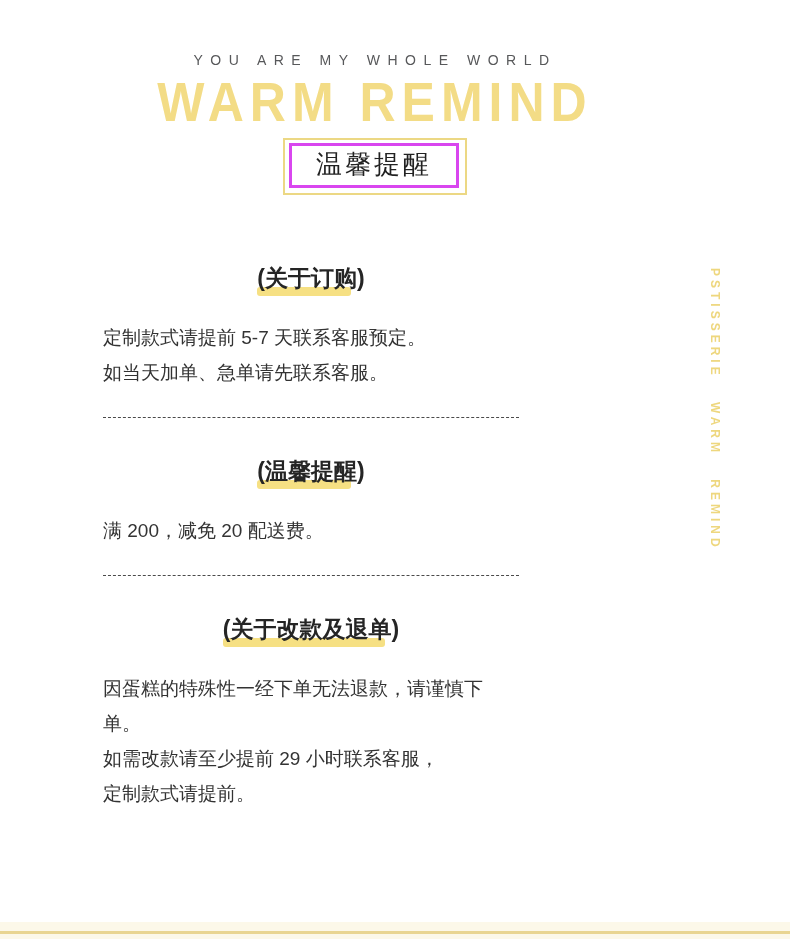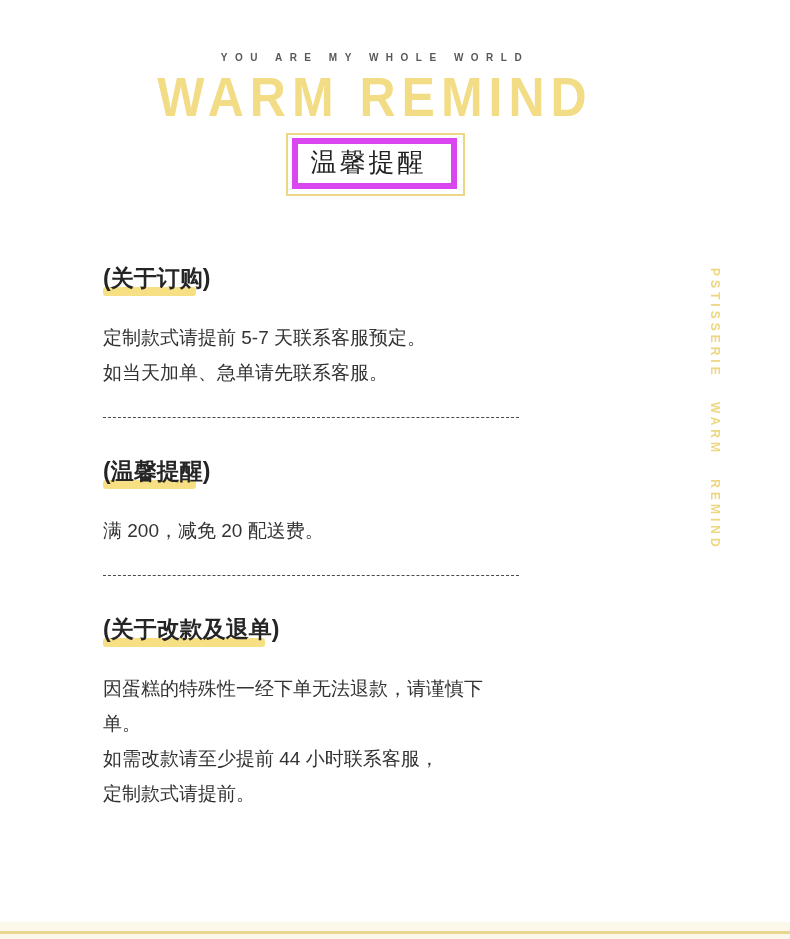--- a/index.html
+++ b/index.html
@@ -19,22 +19,22 @@
     width: 750px;
     height: 100%;
   }
 
   
   .header {
     padding-top: 52px;
     text-align: center;
   }
   .tagline {
-    font-size: 10px;
-    font-weight: 700;
+    font-size: 14px;
+    font-weight: 400;
     letter-spacing: 7.5px;
     color: var(--tagline-gray, #57585a);
   }
   .title {
     display: inline-block;
     margin: 8px 0 10px 0;
     font-size: 50px;
     line-height: 52px;
     font-weight: 700;
     letter-spacing: 6px;
@@ -42,41 +42,42 @@
     transform: scaleY(1.12);
     transform-origin: center;
   }
   .subtitle-outer {
     display: inline-block;
     border: 2px solid var(--gold-border, #ecd884);
     padding: 3px 6px 5px 4px;
     background: #ffffff;
   }
   .subtitle-inner {
-    border: 6px solid #d946ef;
-    padding: 1px 24px 3px 13px;
+    border: 3px solid #d946ef;
+    padding: 1px 24px 3px 24px;
     font-size: 26px;
     letter-spacing: 3px;
     color: #222222;
   }
 
   
   .content {
     position: absolute;
     left: 103px;
     top: 262px;
     width: 416px;
     text-align: left;
   }
   .sec-heading {
     margin: 0 0 26px 0;
     font-size: 23px;
     line-height: 32px;
     font-weight: 600;
     color: #252525;
+    text-align: center;
   }
   .hl {
     position: relative;
     z-index: 0;
     display: inline-block;
   }
   .hl::after {
     content: "";
     position: absolute;
     left: 0;
@@ -159,21 +160,21 @@
     <section class="notice sec-2">
       <h2 class="sec-heading"><span class="hl">(温馨提醒)</span></h2>
       <p>满 200，减免 20 配送费。</p>
     </section>
 
     <hr class="divider">
 
     <section class="notice sec-3">
       <h2 class="sec-heading"><span class="hl">(关于改款及退单)</span></h2>
       <p>因蛋糕的特殊性一经下单无法退款，请谨慎下单。</p>
-      <p>如需改款请至少提前 44 小时联系客服，</p>
+      <p>如需改款请至少提前 29 小时联系客服，</p>
       <p>定制款式请提前。</p>
     </section>
 
   </div>
 
   <aside class="side-text">PSTISSERIE WARM REMIND</aside>
 
 </div>
 
 <div class="bottom-band">

